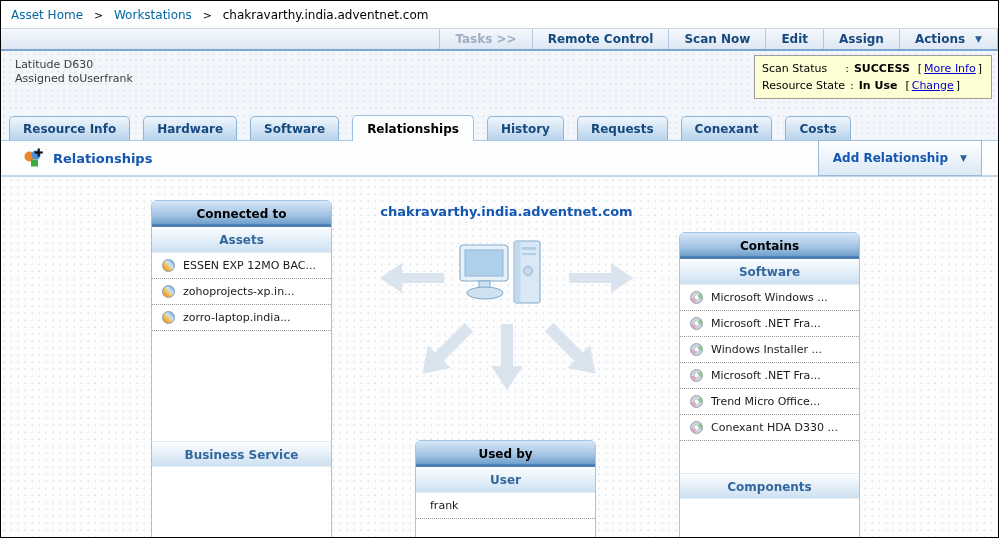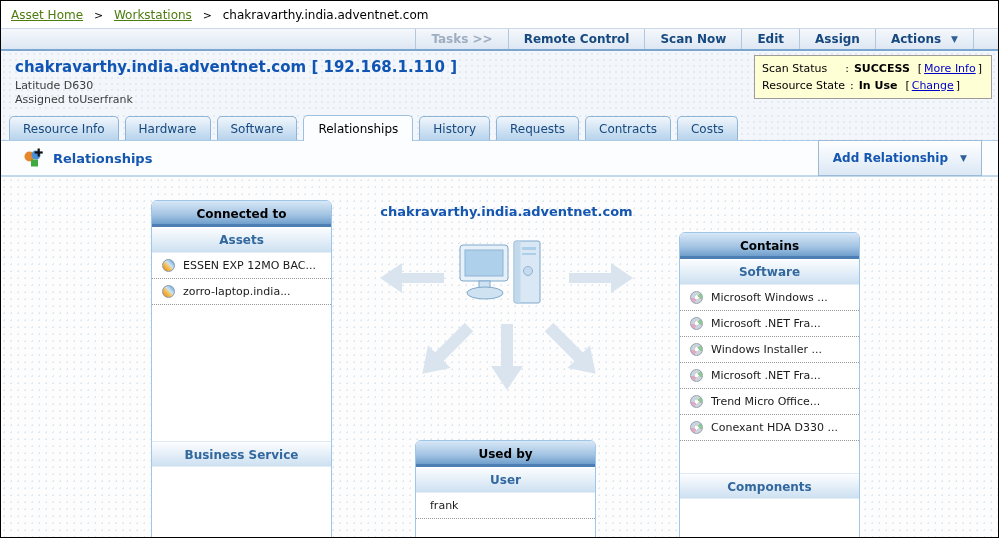--- a/index.html
+++ b/index.html
@@ -1,27 +1,27 @@
 <!DOCTYPE html>
 <html><head>
 <meta charset="utf-8">
 <style>
   * { margin:0; padding:0; box-sizing:border-box; }
   html,body { width:1001px; height:540px; background:#fff; font-family:"DejaVu Sans","Liberation Sans",sans-serif; }
   .page { position:relative; width:999px; height:538px; border:1px solid #000; overflow:hidden; background:#fff; }
 
   
   .breadcrumb { height:27px; padding:7px 0 0 10px; font-size:12px; color:#000; background:#fff; }
-  .breadcrumb a { color:#4d7c0f; text-decoration:underline; cursor:pointer; }
+  .breadcrumb a { color:#0369a1; cursor:pointer; }
   .breadcrumb .sep { margin:0 7px; font-size:11px; }
   .breadcrumb .current { color:#000; }
 
   
   .toolbar { height:23px; background:linear-gradient(#f5f8fc,#dde7f3); border-top:1px solid #c9d7e8;
-             border-bottom:2px solid #7ba6d0; display:flex; justify-content:flex-end; align-items:stretch; padding-right:24px; }
+             border-bottom:2px solid #7ba6d0; display:flex; justify-content:flex-end; align-items:stretch; }
   .tbtn { display:flex; align-items:center; padding:0 15px; font-size:12px; font-weight:bold; color:#17497f;
           border-left:1px solid #b3c8de; cursor:pointer; white-space:nowrap; }
   .tbtn:last-child { border-right:1px solid #b3c8de; }
   .tbtn.disabled { color:#9fadc0; cursor:default; }
   .tbtn .dd-arrow { font-size:9px; margin-left:10px; color:#2e5f96; }
 
   
   .headerband { position:relative; height:62px; padding:7px 0 0 14px;
                 background-color:#f3f6fa;
                 background-image:radial-gradient(circle,#e3eaf2 1px,transparent 1px); background-size:6px 6px; }
@@ -33,21 +33,21 @@
   .sb-lbl { width:88px; }
   .sb-sep { margin-right:5px; }
   .sb-val { font-weight:bold; margin-right:6px; }
   .sb-br { color:#000; margin:0 2px; }
   .sb-link { color:#0000cc; text-decoration:underline; cursor:pointer; }
 
   
   .tabs { height:28px; display:flex; align-items:flex-end; padding-left:8px;
           background-color:#f3f6fa; background-image:radial-gradient(circle,#e3eaf2 1px,transparent 1px); background-size:6px 6px;
           border-bottom:1px solid #aecbe6; }
-  .tab { padding:5px 13px 4px; margin-right:6px; font-size:12px; font-weight:normal; color:#17497f;
+  .tab { padding:5px 13px 4px; margin-right:13px; font-size:12px; font-weight:bold; color:#17497f;
          background:linear-gradient(#f0f6fc,#b7d3ec); border:1px solid #8fb4d8; border-bottom:none;
          border-radius:5px 5px 0 0; cursor:pointer; white-space:nowrap;text-align:right; }
   .tab.active { background:#fbfdff; color:#000; padding:6px 14px 5px; margin-bottom:-1px; border-color:#9cc0e0; }
 
   
   .section-header { height:36px; display:flex; align-items:center; padding:0 12px 0 22px;
                     background:#fbfdff; border-bottom:2px solid #c2d9ec; }
   .section-title { margin-left:10px; font-size:13px; font-weight:bold; color:#1456b0; }
   .add-rel-btn { margin-left:auto; margin-right:4px; display:flex; align-items:center; gap:12px;
                  padding:10px 14px; font-size:12px; font-weight:bold; color:#1456b0;
@@ -108,21 +108,20 @@
     <span class="tbtn">Scan Now</span>
     <span class="tbtn">Edit</span>
     <span class="tbtn">Assign</span>
     <span class="tbtn">
       <span>Actions</span>
       <span class="dd-arrow">▼</span>
     </span>
   </div>
 
   <div class="headerband">
-    <div class="asset-title">chakravarthy.india.adventnet.com [ 192.168.1.110 ]</div>
     <div class="asset-sub">Latitude D630</div>
     <div class="asset-sub">Assigned toUserfrank</div>
 
     <div class="scanbox">
       <div class="sb-row">
         <span class="sb-lbl">Scan Status</span>
         <span class="sb-sep">:</span>
         <span class="sb-val">SUCCESS</span>
         <span class="sb-br">[</span>
         <a class="sb-link">More Info</a>
@@ -139,21 +138,21 @@
     </div>
   </div>
 
   <div class="tabs">
     <span class="tab">Resource Info</span>
     <span class="tab">Hardware</span>
     <span class="tab">Software</span>
     <span class="tab active">Relationships</span>
     <span class="tab">History</span>
     <span class="tab">Requests</span>
-    <span class="tab">Contracts</span>
+    <span class="tab">Conexant</span>
     <span class="tab">Costs</span>
   </div>
 
   <div class="section-header">
     <svg width="20" height="20" viewBox="0 0 20 20">
       <circle cx="6.5" cy="8.5" r="5" fill="#e8862a"></circle>
       <circle cx="13" cy="7" r="4.5" fill="#4a90d9"></circle>
       <rect x="8" y="11.5" width="7" height="7" fill="#3faa3f"></rect>
       <rect x="14.6" y="0.5" width="2.2" height="8" fill="#111"></rect>
       <rect x="11.7" y="3.4" width="8" height="2.2" fill="#111"></rect>
@@ -166,20 +165,24 @@
   </div>
 
   <div class="content">
 
     <div class="panel panel-connected">
       <div class="panel-header">Connected to</div>
       <div class="panel-sub">Assets</div>
       <div class="item-row">
         <span class="ball-icon"></span>
         <span>ESSEN EXP 12MO BAC...</span>
+      </div>
+      <div class="item-row">
+        <span class="ball-icon"></span>
+        <span>zohoprojects-xp.in...</span>
       </div>
       <div class="item-row">
         <span class="ball-icon"></span>
         <span>zorro-laptop.india...</span>
       </div>
       <div class="panel-sub floating">Business Service</div>
     </div>
 
     <div class="center-title">chakravarthy.india.adventnet.com</div>
 

